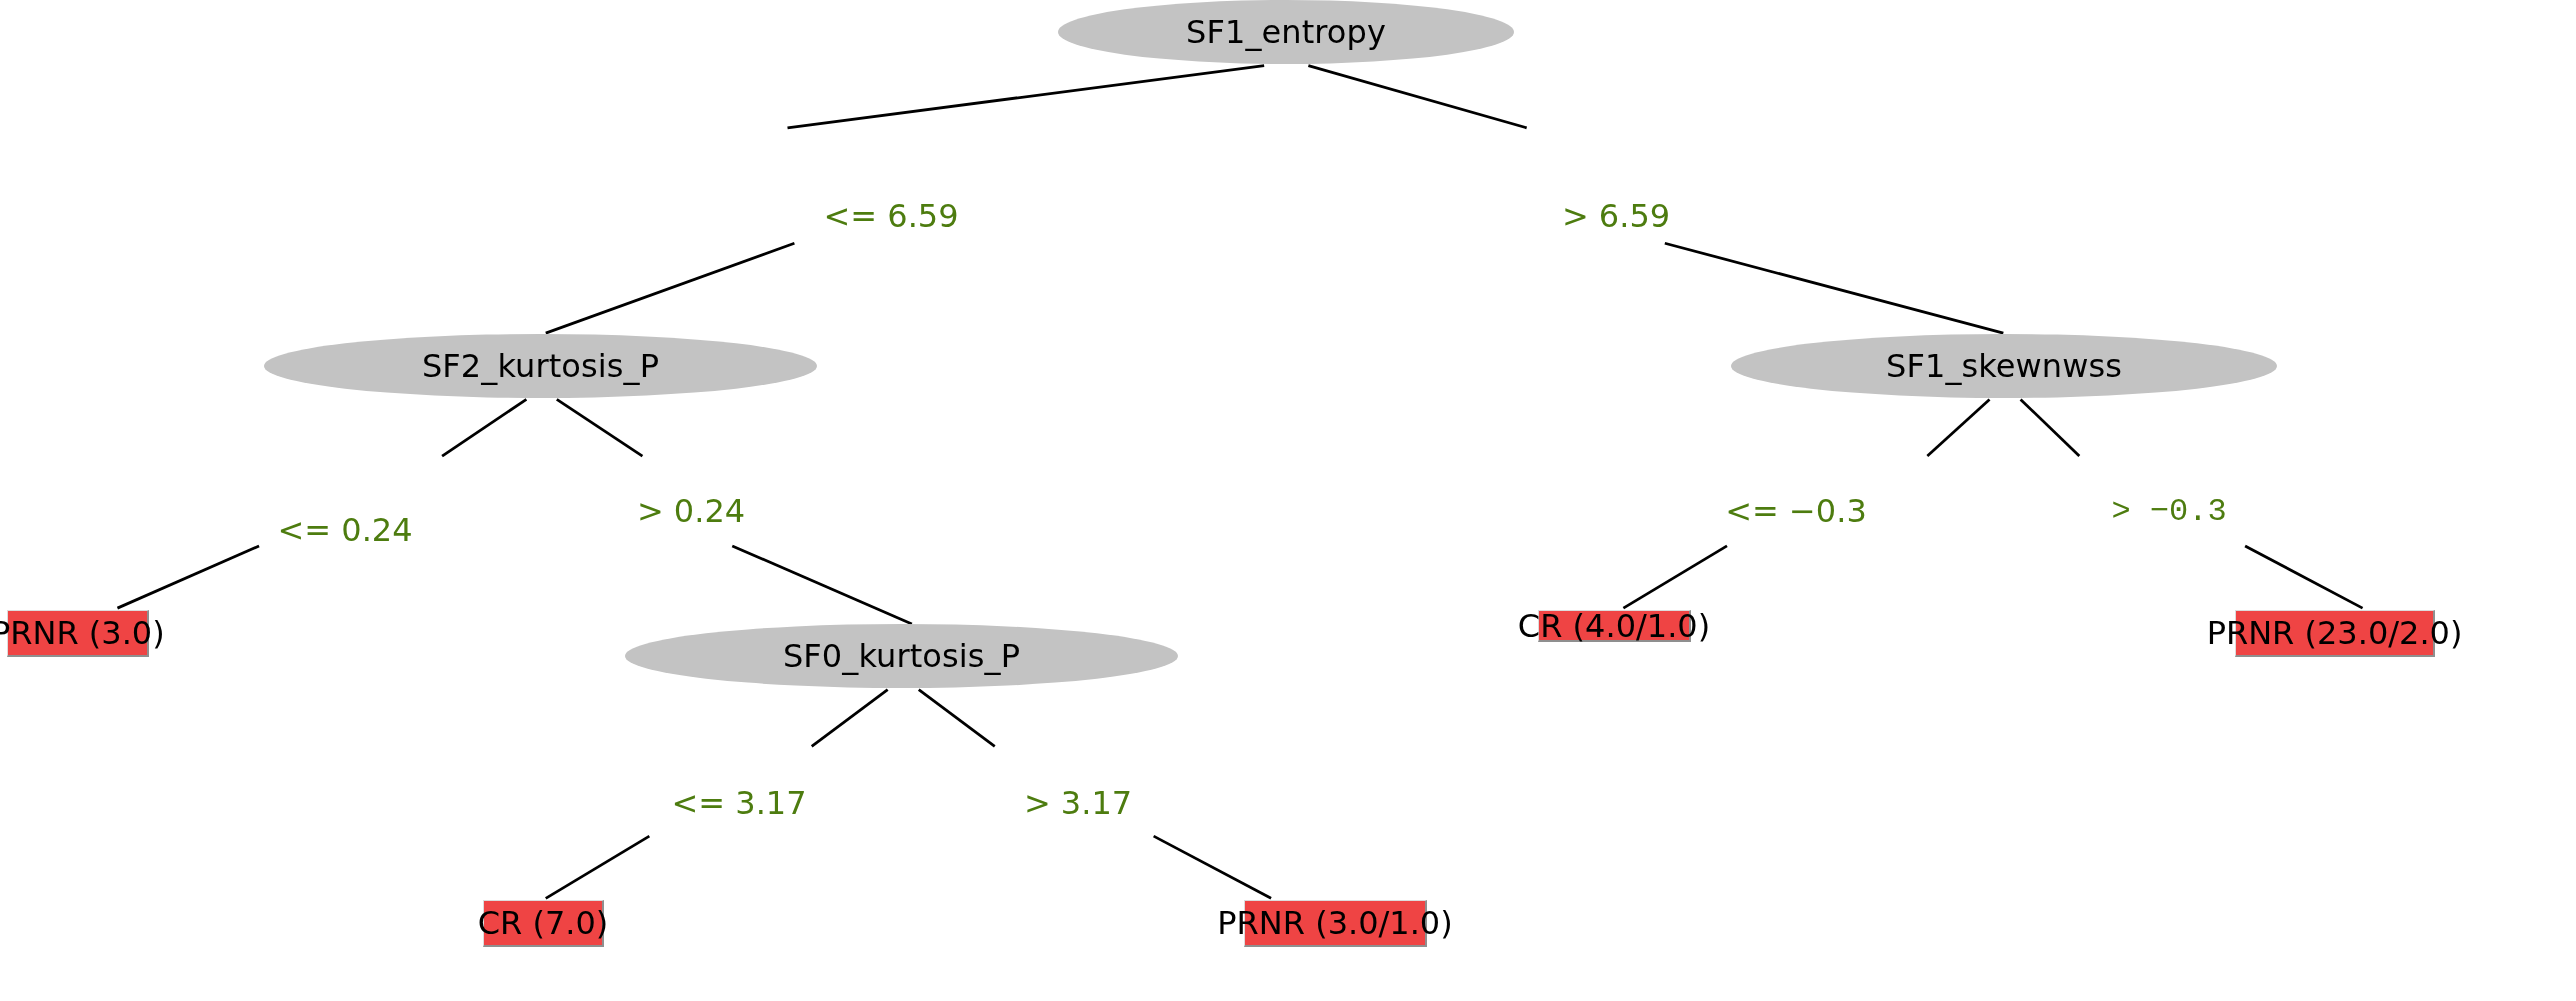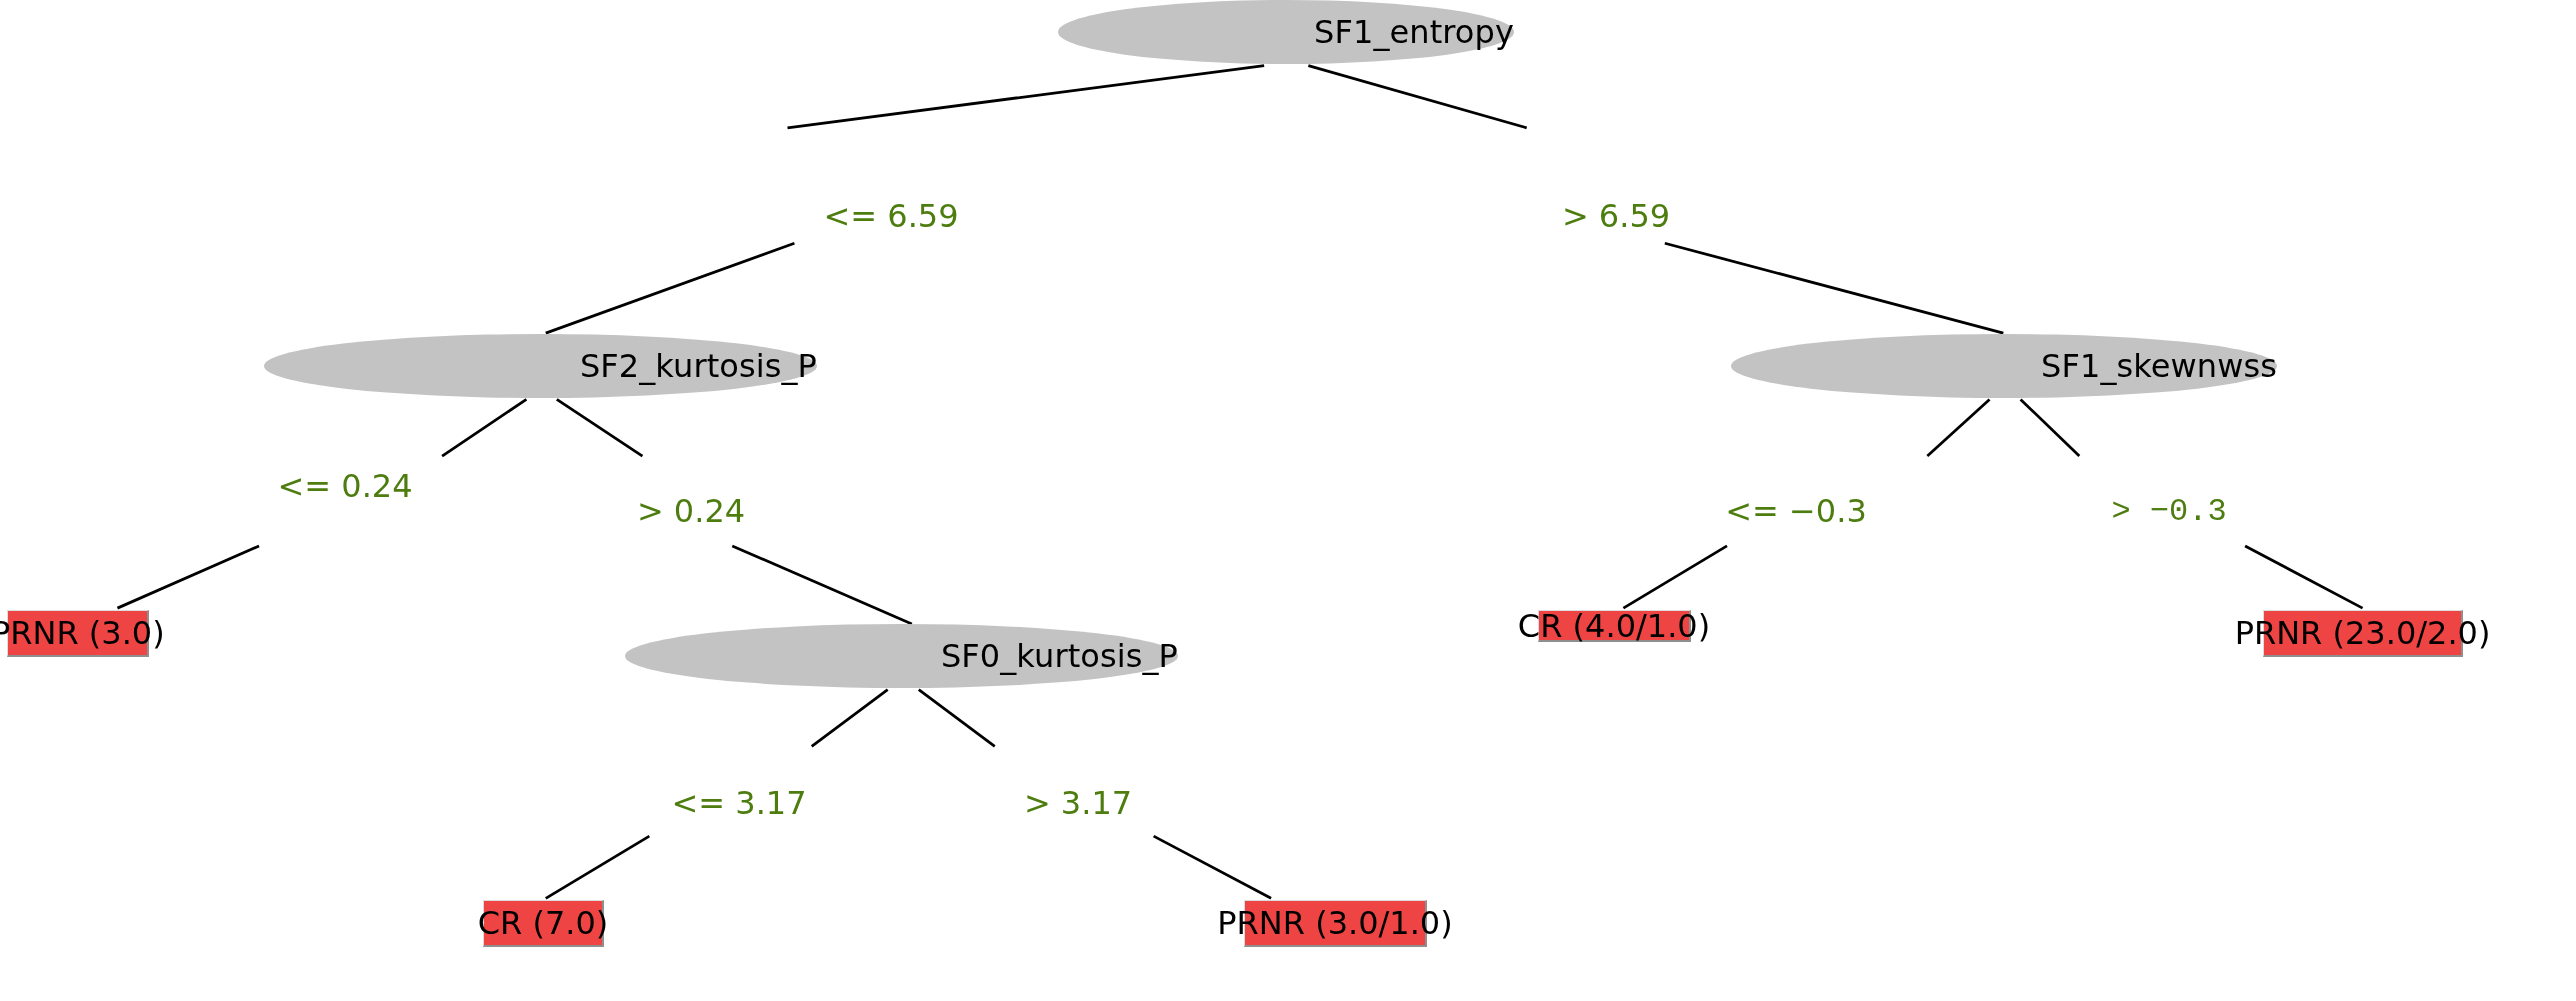--- a/index.html
+++ b/index.html
@@ -30,21 +30,20 @@
     justify-content: center;
     box-sizing: border-box;
     white-space: nowrap;
     color: #000000;
   }
   .node-internal {
     background: #c3c3c3;
     border-radius: 50%;
     font-size: 32px;
     letter-spacing: 0.1px;
-    justify-content: flex-end;
   }
   .node-leaf {
     background: #ef4444;
     font-size: 32px;
     border-top: 1.4px solid #dcdcdc;
     border-left: 1.4px solid #dcdcdc;
     border-right: 2.1px solid #8f8f8f;
     border-bottom: 2.8px solid #8f8f8f;
   }
   .edge-label {
@@ -105,34 +104,34 @@
       </div>
       <div class="node node-leaf" style="left: 7.3px; top: 610px; width: 142px; height: 47px;">
         <span>PRNR (3.0)</span>
       </div>
       <div class="node node-internal" style="left: 625px; top: 624px; width: 553px; height: 64px;">
         <span>SF0_kurtosis_P</span>
       </div>
       <div class="node node-leaf" style="left: 1538px; top: 610px; width: 153px; height: 32px;">
         <span>CR (4.0/1.0)</span>
       </div>
-      <div class="node node-leaf" style="left: 2235px; top: 610px; width: 200px; height: 47px; margin-left: 28px;">
+      <div class="node node-leaf" style="left: 2235px; top: 610px; width: 200px; height: 47px;">
         <span>PRNR (23.0/2.0)</span>
       </div>
       <div class="node node-leaf" style="left: 483px; top: 900px; width: 121px; height: 47px;">
         <span>CR (7.0)</span>
       </div>
       <div class="node node-leaf" style="left: 1244px; top: 900px; width: 183px; height: 47px;">
         <span>PRNR (3.0/1.0)</span>
       </div>
     </div>
   <div id="label-layer">
       <div class="edge-label" style="left: 891px; top: 216px;">&lt;= 6.59</div>
       <div class="edge-label" style="left: 1616px; top: 216px;">&gt; 6.59</div>
-      <div class="edge-label" style="left: 345px; top: 486px; text-align: center;">&lt;= 0.24</div>
+      <div class="edge-label" style="left: 345px; top: 530px; text-align: center;">&lt;= 0.24</div>
       <div class="edge-label" style="left: 691px; top: 511px;">&gt; 0.24</div>
       <div class="edge-label" style="left: 1796px; top: 511px;">&lt;= −0.3</div>
       <div class="edge-label" style="left: 2169px; top: 511px; font-family: Liberation Mono, monospace;">&gt; −0.3</div>
       <div class="edge-label" style="left: 739px; top: 803px;">&lt;= 3.17</div>
       <div class="edge-label" style="left: 1078px; top: 803px;">&gt; 3.17</div>
     </div>
 </div>
 
 
 </body></html>

